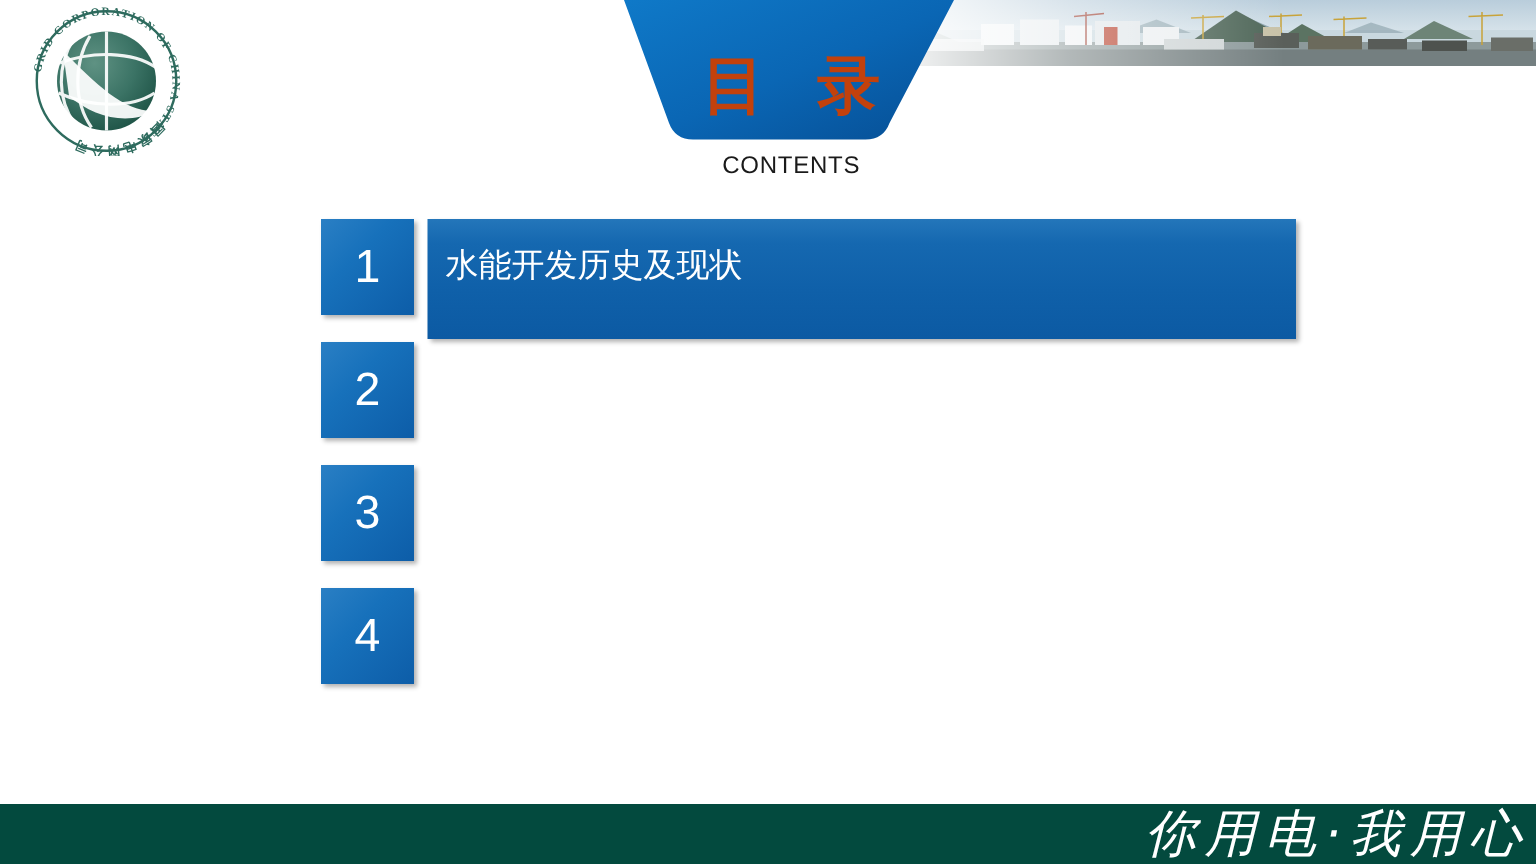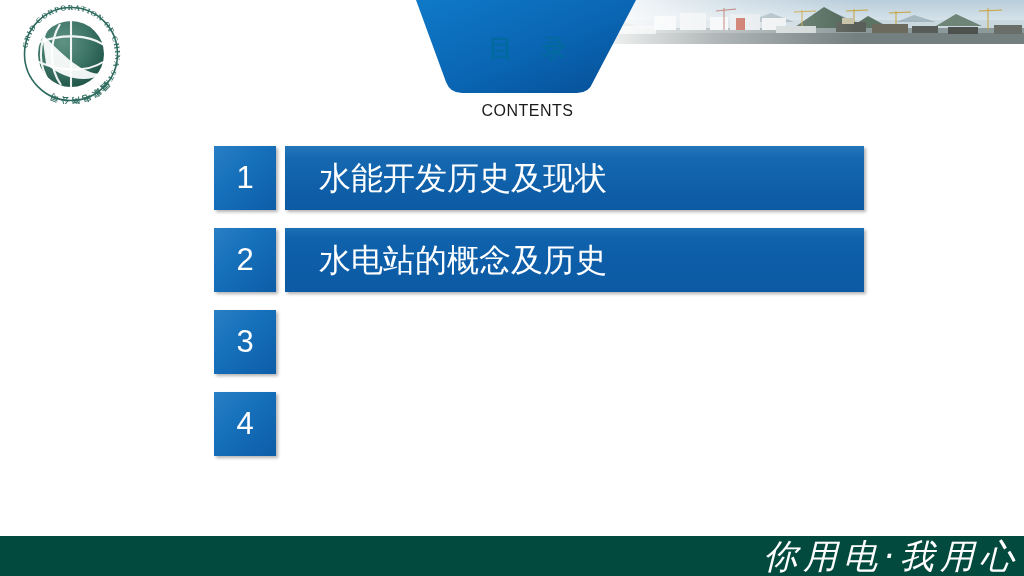--- a/index.html
+++ b/index.html
@@ -47,22 +47,22 @@
     width: 245px;
     height: 96px;
   }
   .title-shape svg { display: block; }
   .title-cn {
     position: absolute;
     left: 405px;
     top: 36px;
     width: 245px;
     text-align: center;
-    color: #0369a1;
-    font-size: 25px;
+    color: #c2410c;
+    font-size: 42px;
     font-weight: bold;
     letter-spacing: 10px;
     text-indent: 10px;
     line-height: 1;
     font-family: "DejaVu Sans", "Liberation Sans", sans-serif;
     white-space: nowrap;
   }
   .title-en {
     position: absolute;
     left: 405px;
@@ -100,27 +100,27 @@
     font-size: 31px;
     line-height: 64px;
     text-align: center;
     font-family: "Liberation Sans", sans-serif;
   }
   .label-bar {
     position: absolute;
     left: 71px;
     top: 0;
     right: 0;
-    height: 64px;
+    height: 80px;
     background: linear-gradient(180deg, #1a6fb5 0%, #0f62ab 18%, #0d5da8 55%, #0c5aa3 100%);
     box-shadow: 2px 2px 3px rgba(0,0,0,0.30);
     color: #ffffff;
-    font-size: 32px;
+    font-size: 22px;
     line-height: 64px;
-    padding-left: 34px;
+    padding-left: 12px;
     box-sizing: border-box;
     white-space: nowrap;
     font-family: "DejaVu Sans", "Liberation Sans", sans-serif;
     overflow: hidden;
   }
   .toc-row.first .label-bar {
     background: linear-gradient(180deg, #2476ba 0%, #1568b0 20%, #0f60a9 60%, #0c5aa3 100%);
   }
 
   
@@ -268,21 +268,20 @@
 
   <div class="toc">
 
     <div class="toc-row first">
       <div class="num-box">1</div>
       <div class="label-bar">水能开发历史及现状</div>
     </div>
 
     <div class="toc-row">
       <div class="num-box">2</div>
-      <div class="label-bar">水电站的概念及历史</div>
     </div>
 
     <div class="toc-row">
       <div class="num-box">3</div>
     </div>
 
     <div class="toc-row">
       <div class="num-box">4</div>
     </div>
 

